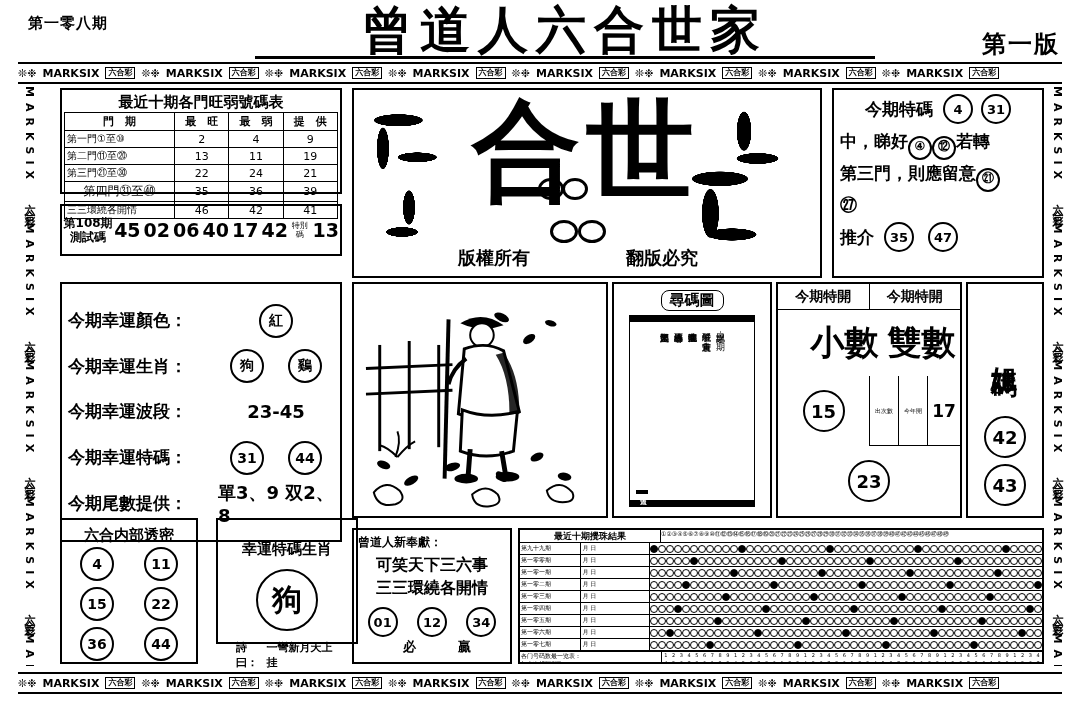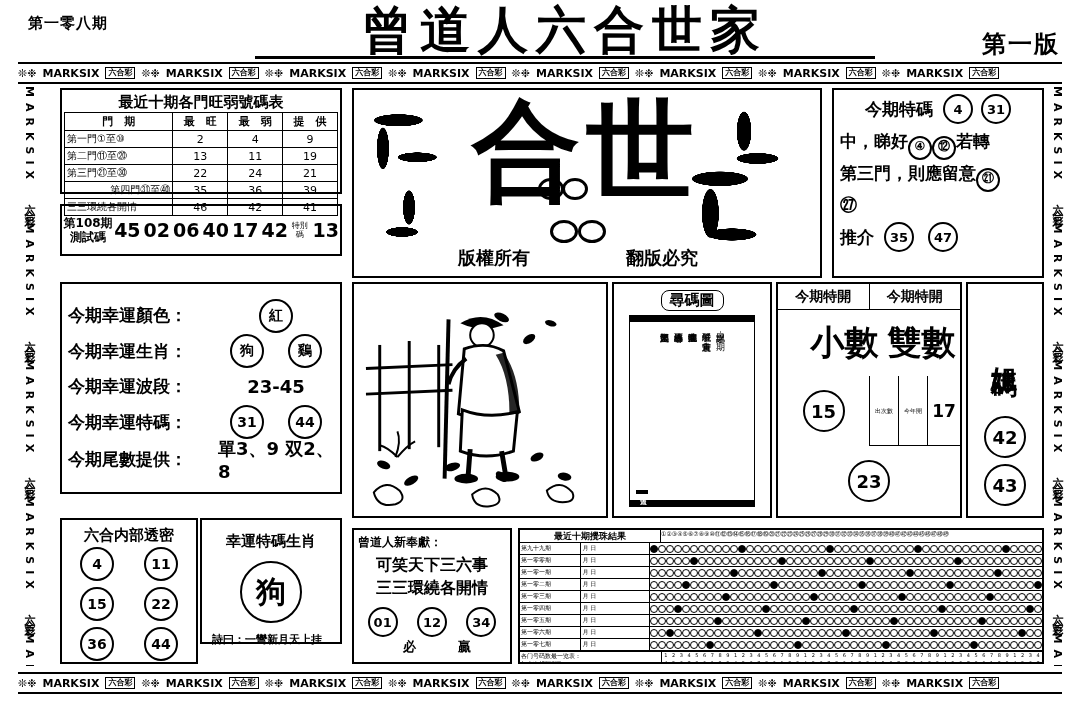--- a/index.html
+++ b/index.html
@@ -113,21 +113,21 @@
             <td>11</td>
             <td>19</td>
           </tr>
           <tr>
             <td style="text-align:left;font-size:10px;">第三門㉑至㉚</td>
             <td>22</td>
             <td>24</td>
             <td>21</td>
           </tr>
           <tr>
-            <td style="text-align:right;font-size:10px;">第四門㉛至㊵</td>
+            <td style="text-align:center;font-size:12px;">第四門㉛至㊵</td>
             <td>35</td>
             <td>36</td>
             <td>39</td>
           </tr>
           <tr>
             <td style="text-align:left;font-size:10px;">三三環繞各開情</td>
             <td>46</td>
             <td>42</td>
             <td>41</td>
           </tr>
@@ -199,21 +199,21 @@
       </div>
     <div style="display:flex;align-items:center;gap:10px;margin-top:4px;">
       <div class="cn" style="font-size:17px;">推介</div>
       <div id="sb-rec" style="display:flex;gap:14px;">
           <span class="ball b26">35</span>
           <span class="ball b26">47</span>
         </div>
     </div>
   </div>
 
-  <div class="abs bd" style="left:60px;top:282px;width:282px;height:212px;padding:14px 6px;">
+  <div class="abs bd" style="left:60px;top:282px;width:282px;height:260px;padding:14px 6px;">
     <div id="lucky-rows" class="col" style="height:100%;justify-content:space-around;">
         <div style="display:flex;align-items:center;height:38px;">
           <span class="lbl" style="width:150px;">今期幸運顏色：</span>
           <span style="flex:1;display:flex;align-items:center;justify-content:space-around;">
             <span class="ball b30">紅</span>
           </span>
         </div>
         <div style="display:flex;align-items:center;height:38px;">
           <span class="lbl" style="width:150px;">今期幸運生肖：</span>
           <span style="flex:1;display:flex;align-items:center;justify-content:space-around;">
@@ -248,21 +248,21 @@
     <div id="secret-balls" style="display:grid;grid-template-columns:1fr 1fr;row-gap:6px;justify-items:center;">
         <span class="ball b30">4</span>
         <span class="ball b30">11</span>
         <span class="ball b30">15</span>
         <span class="ball b30">22</span>
         <span class="ball b30">36</span>
         <span class="ball b30">44</span>
       </div>
   </div>
 
-  <div class="abs bd" style="left:200px;top:518px;width:142px;height:126px;padding:10px;">
+  <div class="abs bd" style="left:216px;top:518px;width:142px;height:126px;padding:18px;">
     <div class="ctr cn" style="font-size:15px;height:22px;">幸運特碼生肖</div>
     <div class="ctr" style="height:80px;">
       <span class="ball" style="width:58px;height:58px;font-size:30px;font-family:'DejaVu Serif',serif;">狗</span>
     </div>
     <div style="display:flex;font-size:11px;font-weight:bold;">
       <span>詩曰：</span>
       <span>一彎新月天上挂</span>
     </div>
   </div>
 

